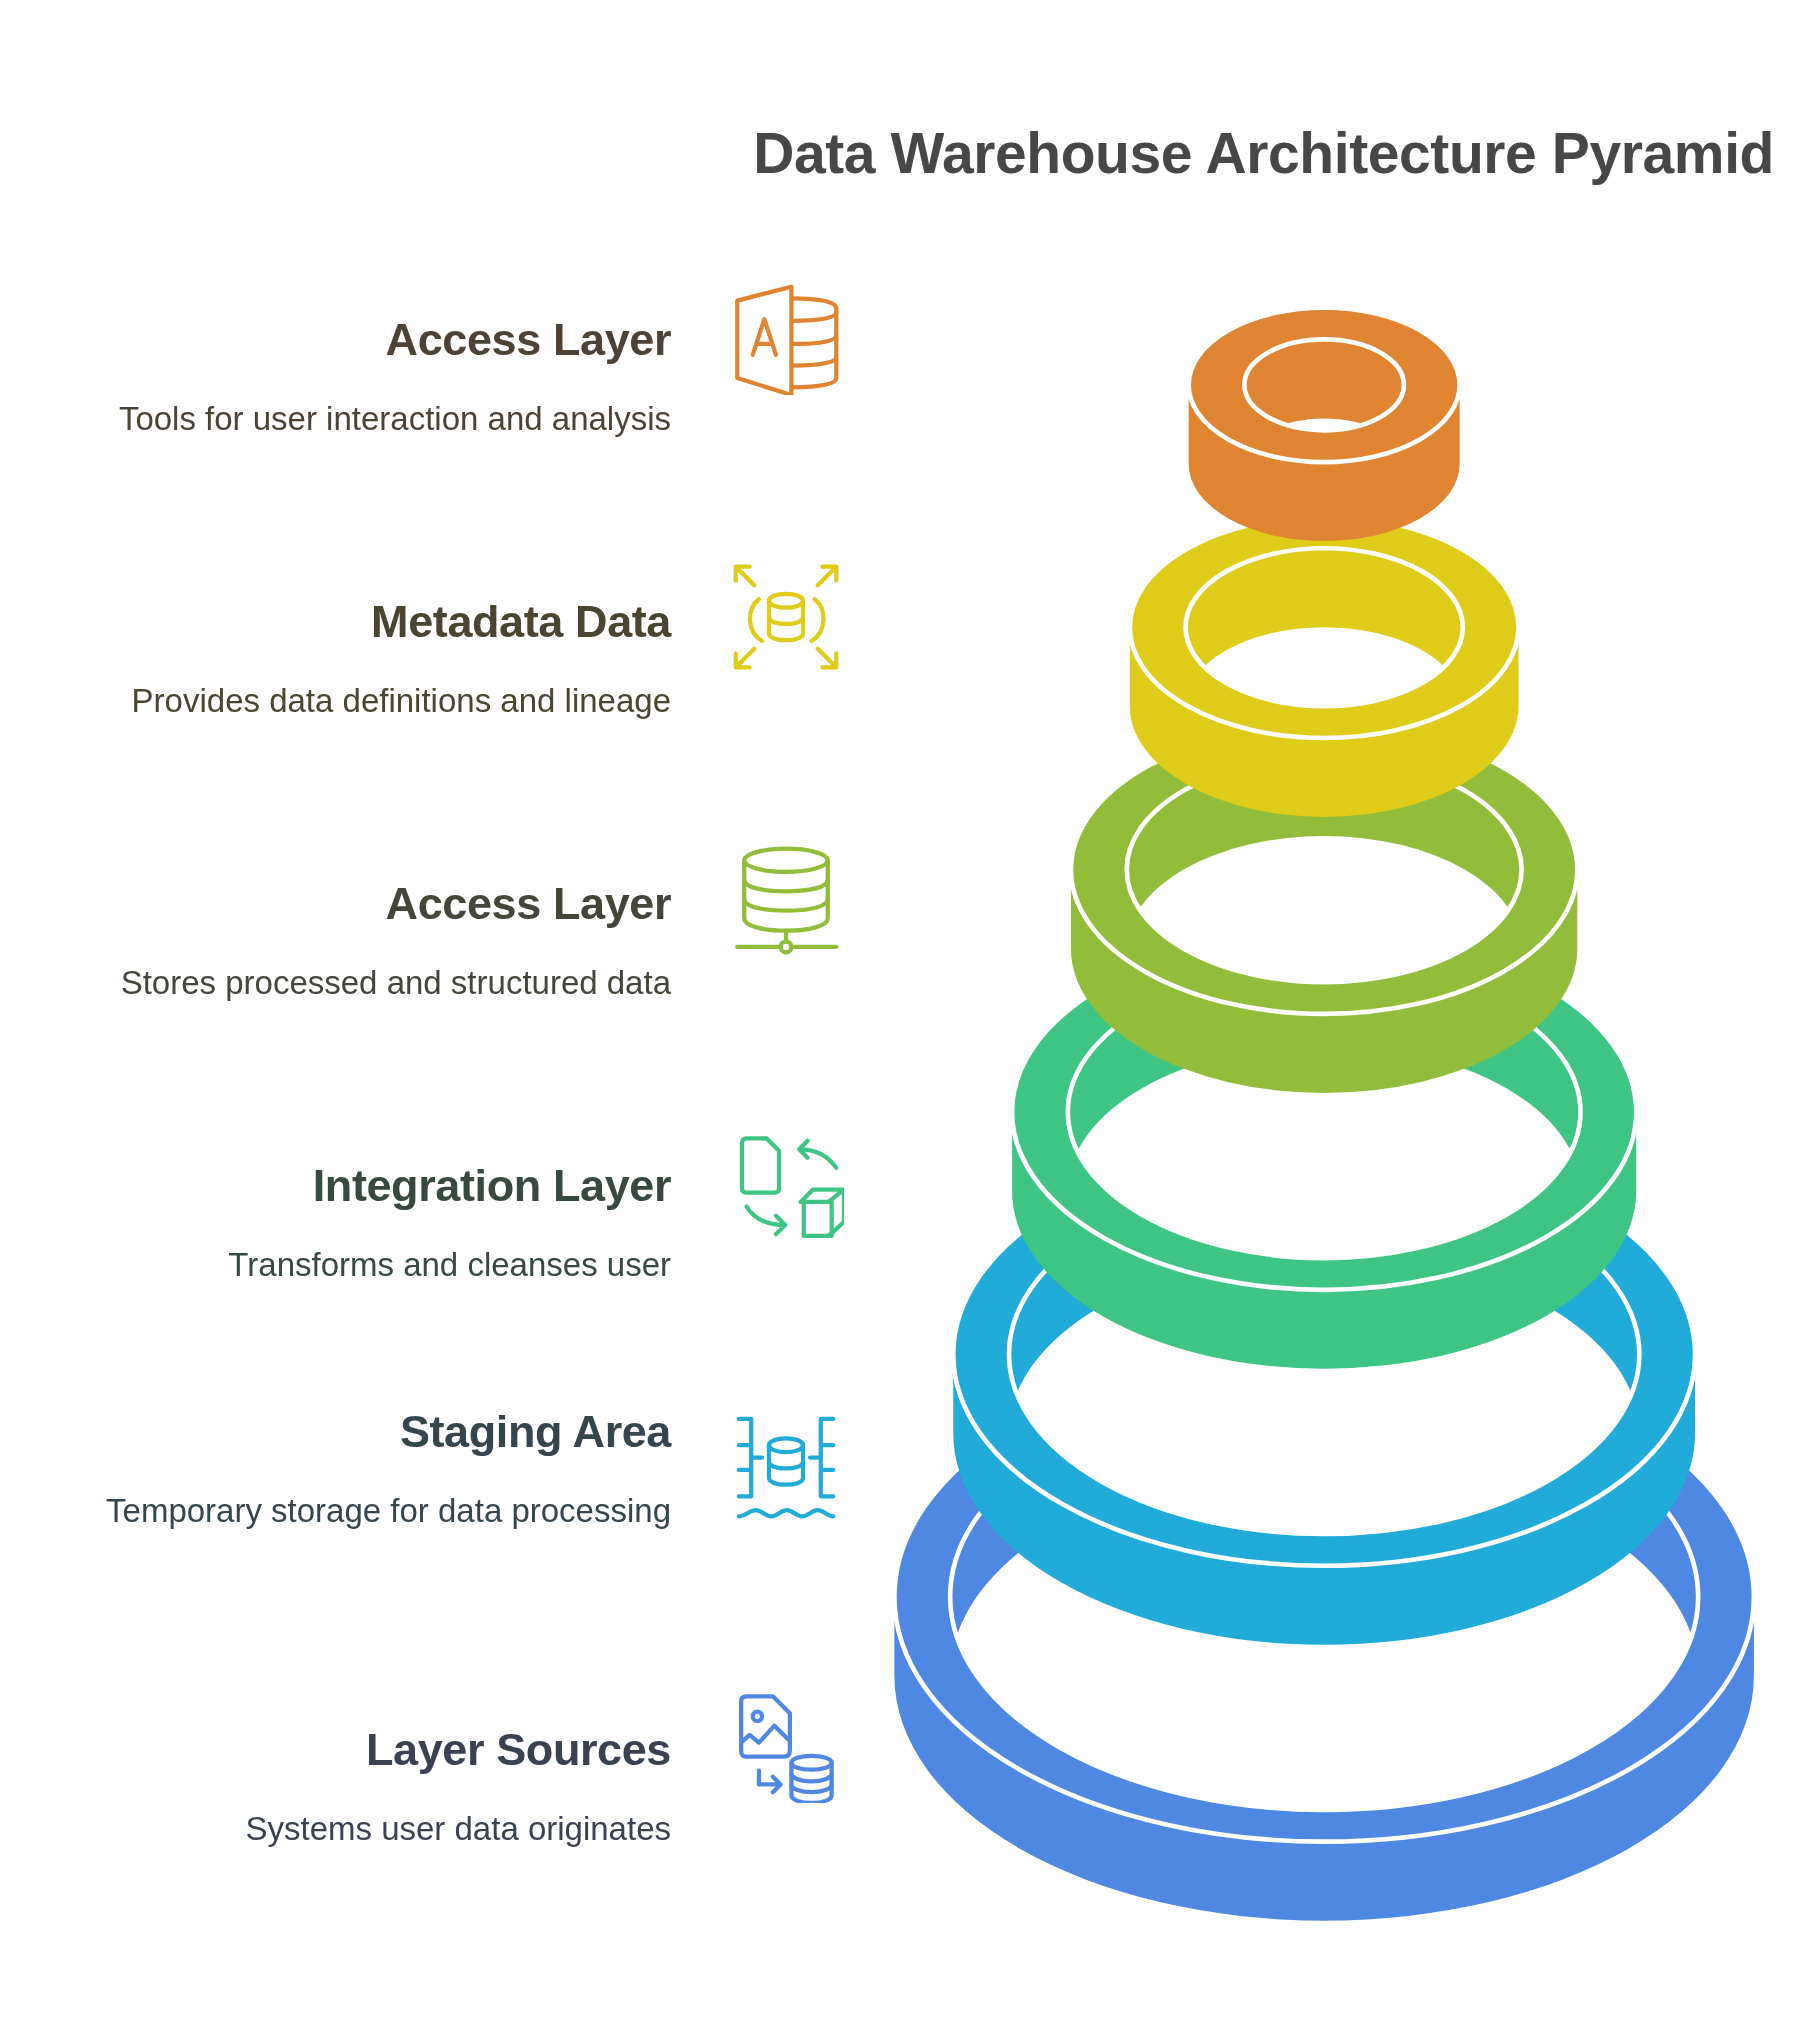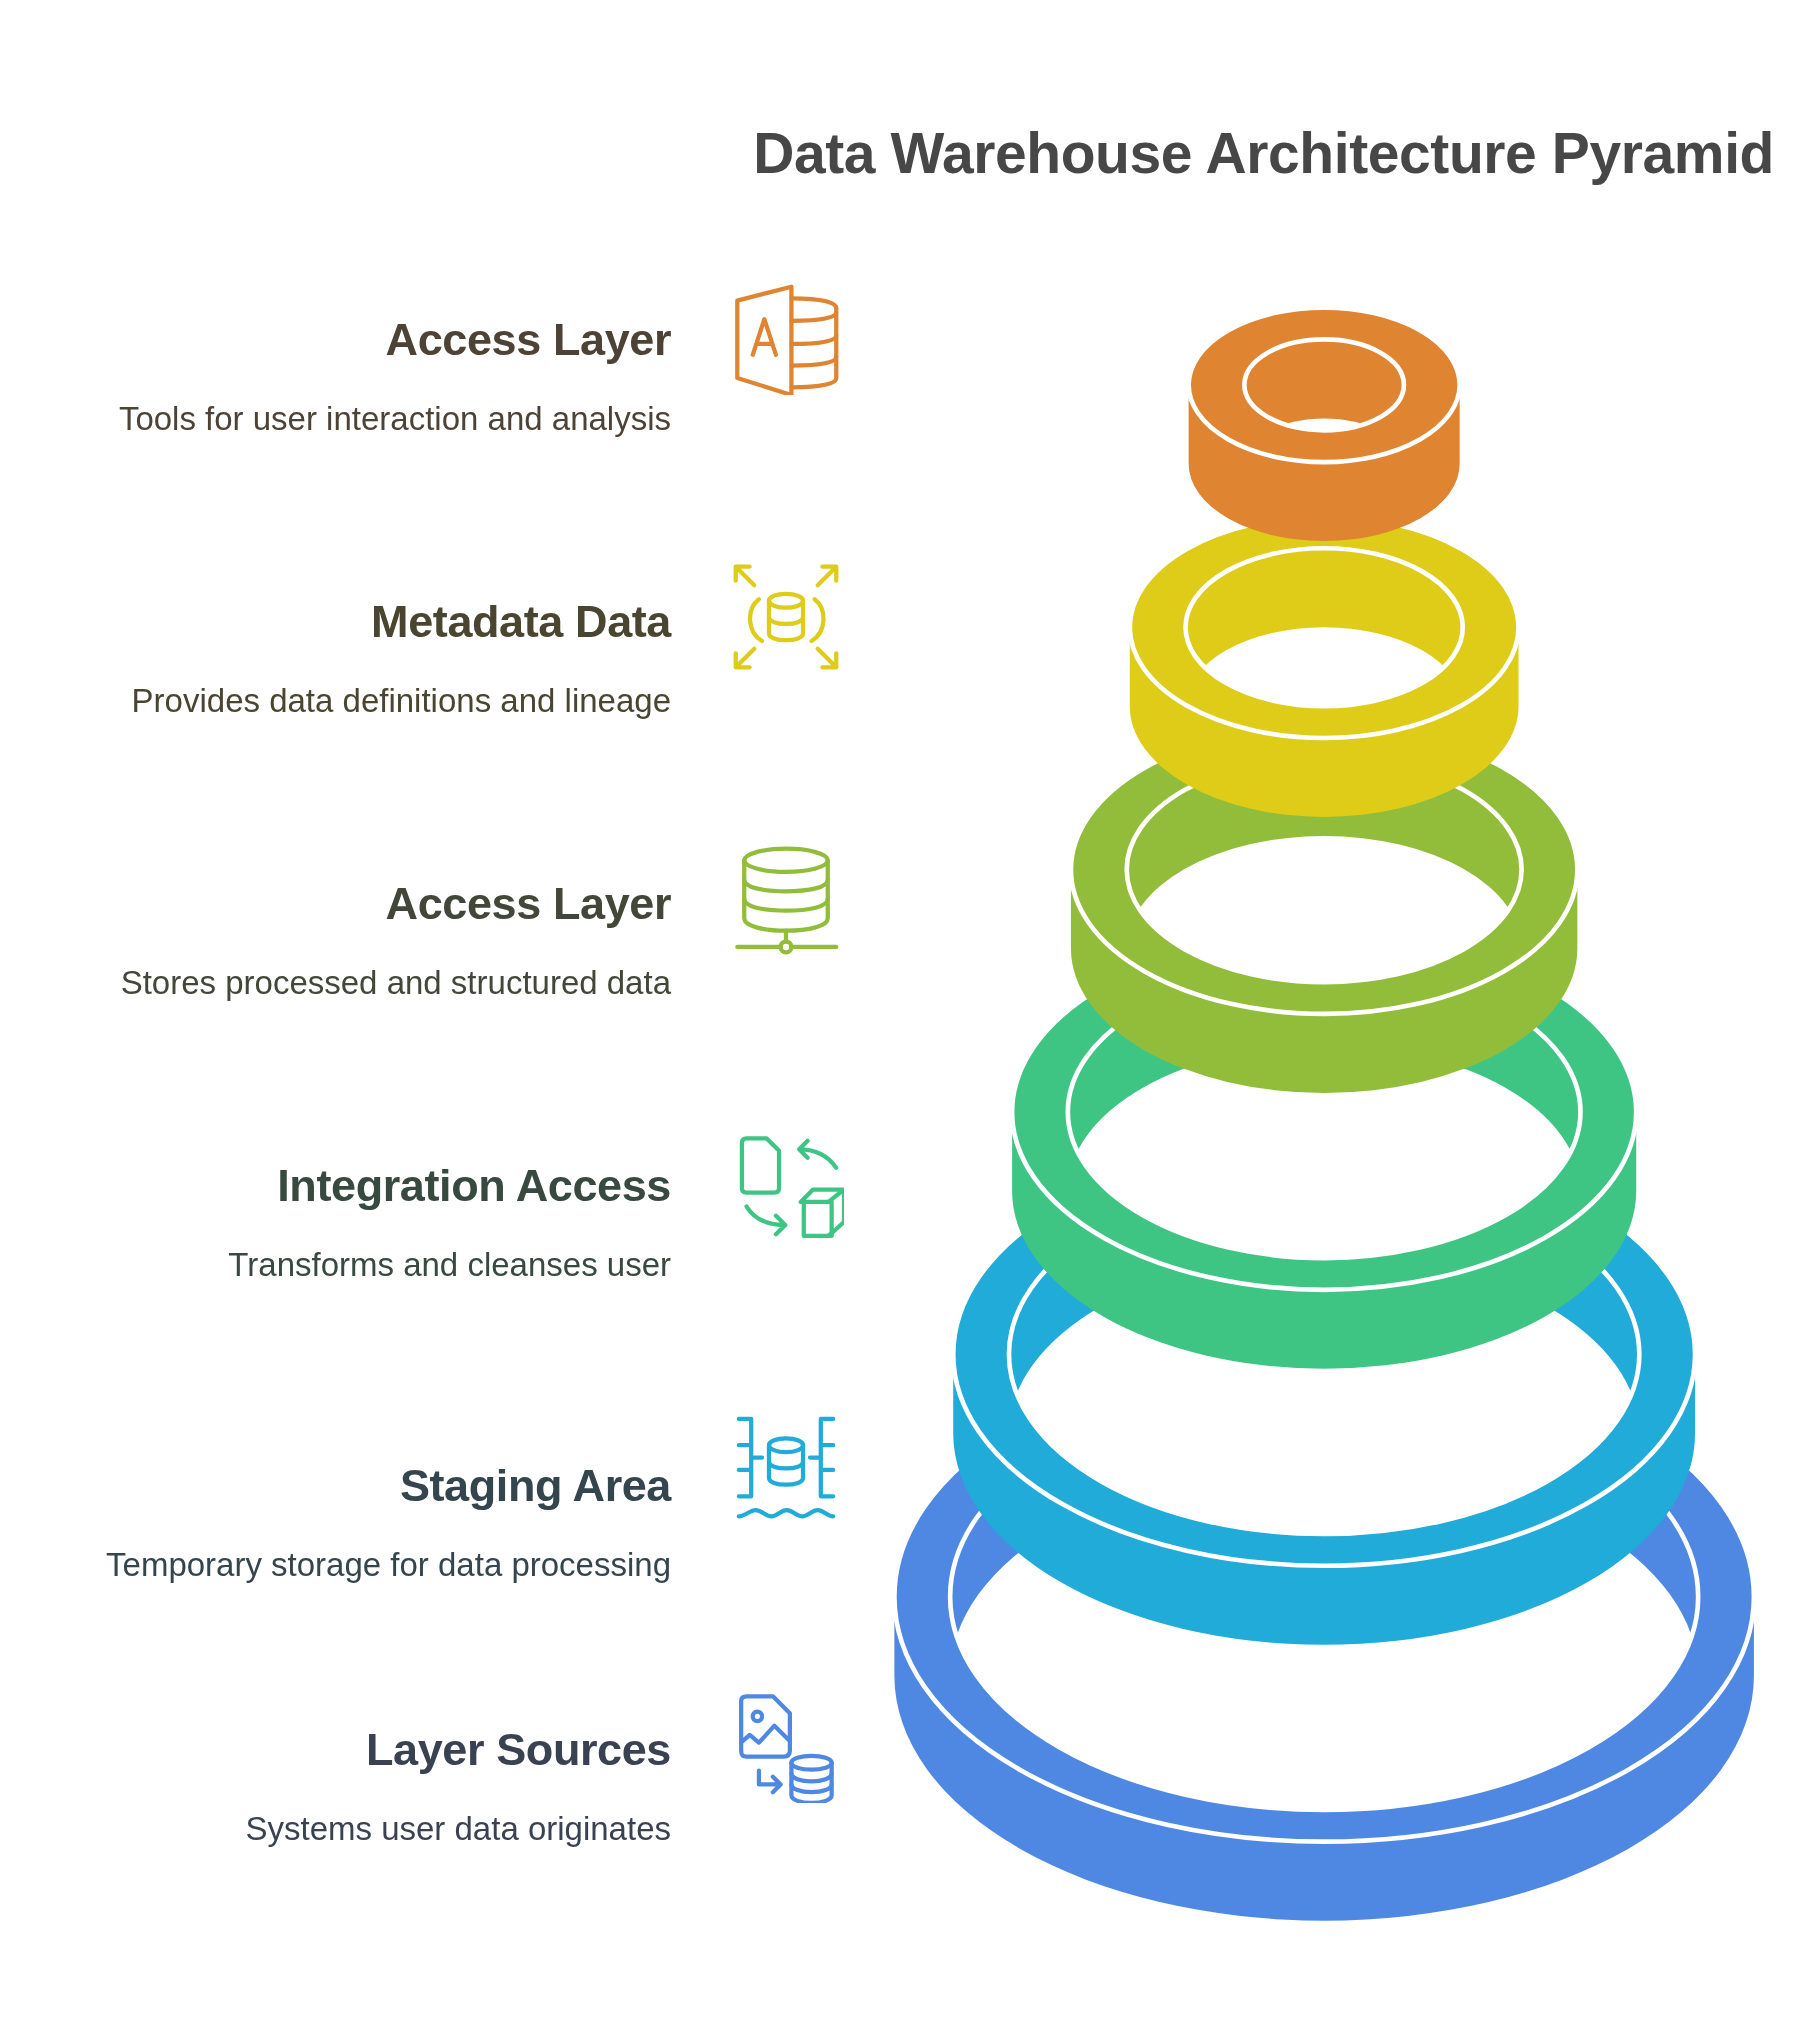--- a/index.html
+++ b/index.html
@@ -27,24 +27,24 @@
 </div>
 <div class="layer" style="top: 595px; color: rgb(74, 69, 48);">
   <div class="layer-title">Metadata Data</div>
   <div class="layer-desc">Provides data definitions and lineage</div>
 </div>
 <div class="layer" style="top: 877px; color: rgb(67, 71, 58);">
   <div class="layer-title">Access Layer</div>
   <div class="layer-desc">Stores processed and structured data</div>
 </div>
 <div class="layer" style="top: 1159px; color: rgb(56, 74, 64);">
-  <div class="layer-title">Integration Access</div>
+  <div class="layer-title">Integration Layer</div>
   <div class="layer-desc">Transforms and cleanses user</div>
 </div>
-<div class="layer" style="top: 1459px; color: rgb(53, 69, 78);">
+<div class="layer" style="top: 1405px; color: rgb(53, 69, 78);">
   <div class="layer-title">Staging Area</div>
   <div class="layer-desc">Temporary storage for data processing</div>
 </div>
 <div class="layer" style="top: 1723px; color: rgb(58, 66, 82);">
   <div class="layer-title">Layer Sources</div>
   <div class="layer-desc">Systems user data originates</div>
 </div>
 
 <div class="icon" style="left:728px; top:279px;">
   <svg viewBox="0 0 150 150" fill="none" stroke="#DF8431" stroke-width="5.5" stroke-linecap="round" stroke-linejoin="round">

